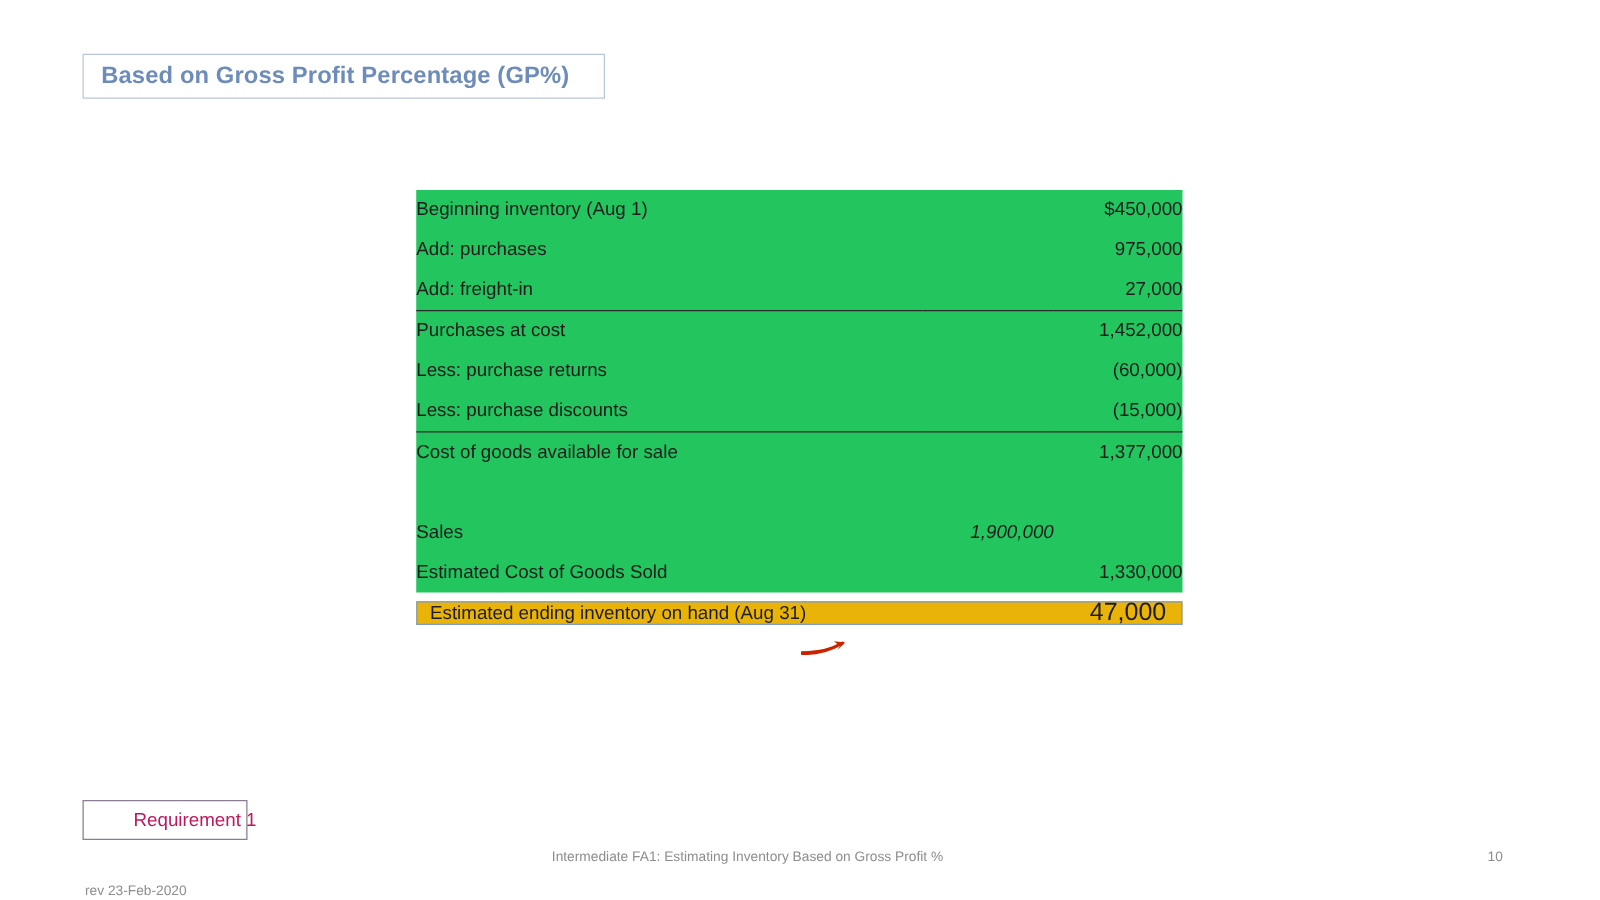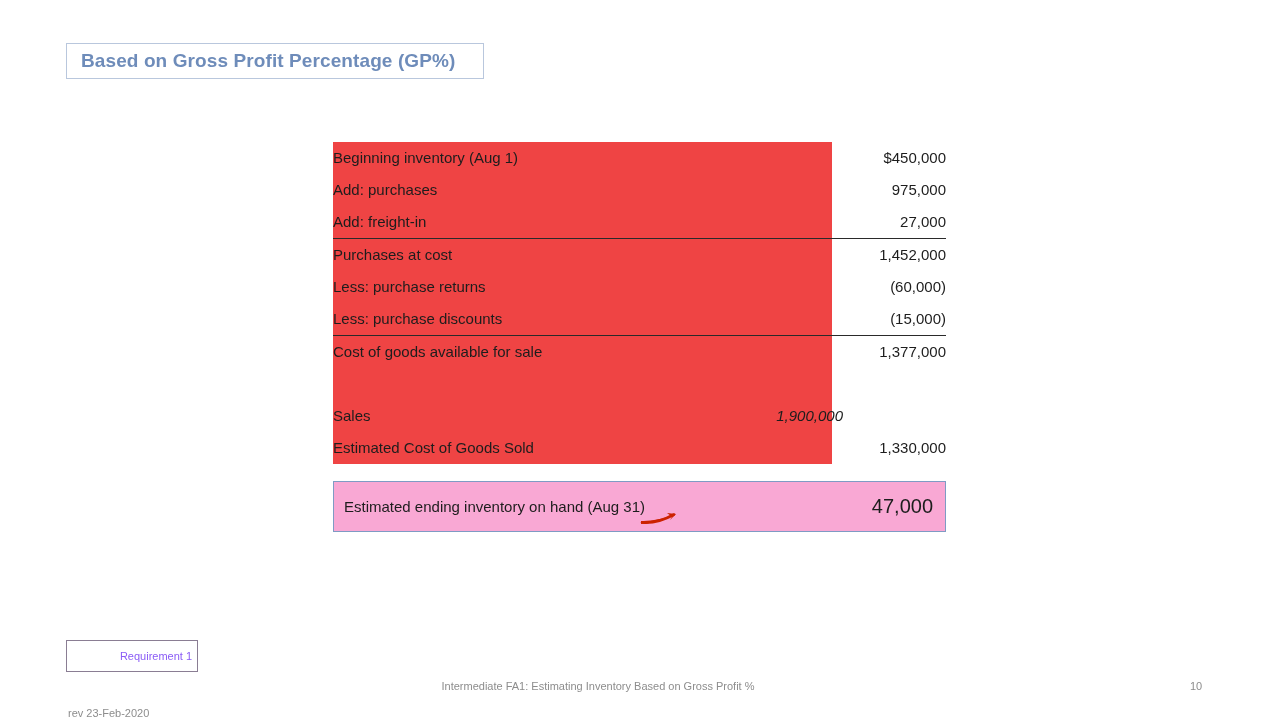--- a/index.html
+++ b/index.html
@@ -34,23 +34,23 @@
     font-weight: bold;
     color: #6e8cba;
     letter-spacing: 0.1px;
     white-space: nowrap;
   }
 
   
   #statement-table {
     position: absolute;
     left: 333px;
-    top: 142px;
-    width: 499px;
-    background: #ef4444;
+    top: 152px;
+    width: 613px;
+    background: #22c55e;
     border-collapse: collapse;
   }
   #statement-table table {
     width: 100%;
     border-collapse: collapse;
     table-layout: fixed;
   }
   #statement-table td {
     padding: 0;
     vertical-align: middle;
@@ -89,24 +89,24 @@
   td.underline-mid {
     border-bottom: 1.8px solid #1d1d1d;
   }
 
   
   #highlight-row {
     position: absolute;
     left: 333px;
     top: 481px;
     width: 613px;
-    height: 51px;
+    height: 19px;
     box-sizing: border-box;
     border: 1.8px solid #7f9bc4;
-    background: #f9a8d4;
+    background: #eab308;
     display: flex;
     align-items: center;
   }
   #highlight-row .hl-label {
     flex: 0 0 405px;
     padding-left: 10px;
     font-size: 15px;
     color: #1d1d1d;
     white-space: nowrap;
   }
@@ -138,22 +138,22 @@
     width: 132px;
     height: 32px;
     box-sizing: border-box;
     border: 1px solid #8a7d93;
     background: #ffffff;
     display: flex;
     align-items: center;
     justify-content: center;
   }
   #requirement-box .req-text {
-    font-size: 11px;
-    color: #8b5cf6;
+    font-size: 15px;
+    color: #be185d;
     white-space: nowrap;
     margin-left: 48px;
   }
 
   
   .footer-text {
     position: absolute;
     font-size: 11px;
     color: #8d8d8d;
     white-space: nowrap;

